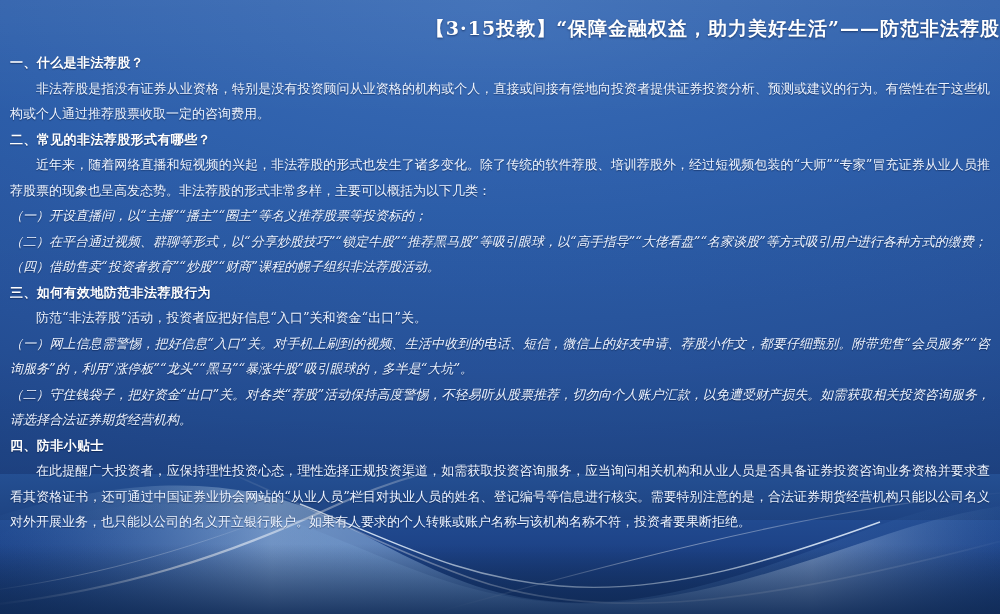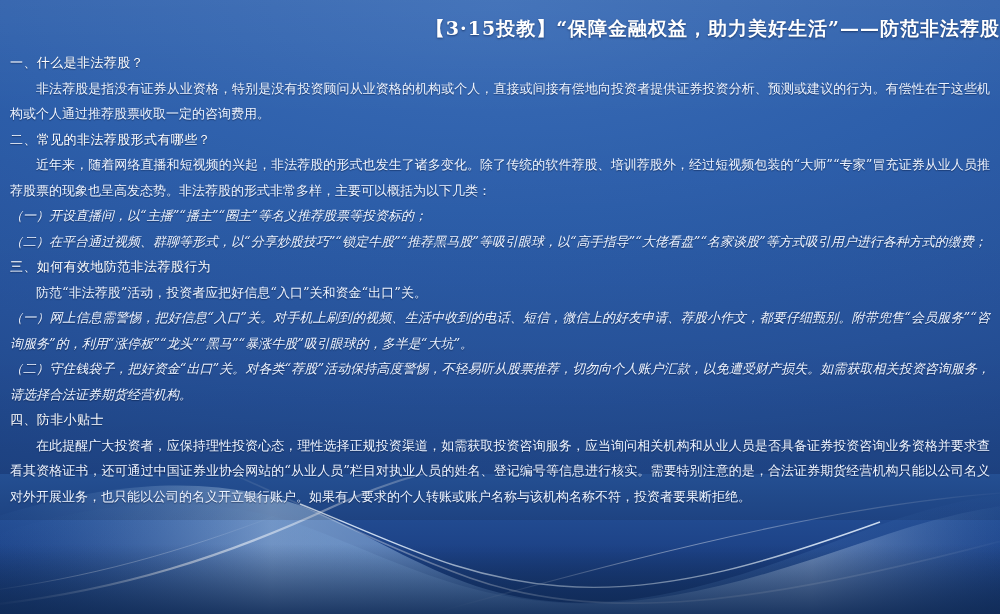--- a/index.html
+++ b/index.html
@@ -39,21 +39,21 @@
   
   .content{
     position:absolute;top:50px;left:10px;width:980px;height:460px;
     color:#eef4ff;
     font-size:13px;
     line-height:25.5px;
     text-shadow:0 1px 1px rgba(0,15,50,.5);
     font-family:"DejaVu Serif","Liberation Serif",serif;
   }
   .h-sec{
-    display:block;font-weight:normal;color:#ffffff;letter-spacing:.4px;
+    display:block;font-weight:bold;color:#ffffff;letter-spacing:.4px;
   }
   .para{
     display:block;text-indent:2em;text-align:justify;text-justify:inter-ideograph;
   }
   .item{
     display:block;text-align:justify;text-justify:inter-ideograph;font-style:italic;
   }
   .blk{display:block;}
 </style>
 </head>
@@ -108,20 +108,21 @@
 
   <div class="content">
 
     <span class="h-sec blk">一、什么是非法荐股？</span>
     <span class="para">非法荐股是指没有证券从业资格，特别是没有投资顾问从业资格的机构或个人，直接或间接有偿地向投资者提供证券投资分析、预测或建议的行为。有偿性在于这些机构或个人通过推荐股票收取一定的咨询费用。</span>
 
     <span class="h-sec blk">二、常见的非法荐股形式有哪些？</span>
     <span class="para">近年来，随着网络直播和短视频的兴起，非法荐股的形式也发生了诸多变化。除了传统的软件荐股、培训荐股外，经过短视频包装的“大师”“专家”冒充证券从业人员推荐股票的现象也呈高发态势。非法荐股的形式非常多样，主要可以概括为以下几类：</span>
     <span class="item">（一）开设直播间，以“主播”“播主”“圈主”等名义推荐股票等投资标的；</span>
     <span class="item">（二）在平台通过视频、群聊等形式，以“分享炒股技巧”“锁定牛股”“推荐黑马股”等吸引眼球，以“高手指导”“大佬看盘”“名家谈股”等方式吸引用户进行各种方式的缴费；</span>
+    <span class="item">（四）借助售卖“投资者教育”“炒股”“财商”课程的幌子组织非法荐股活动。</span>
 
     <span class="h-sec blk">三、如何有效地防范非法荐股行为</span>
     <span class="para">防范“非法荐股”活动，投资者应把好信息“入口”关和资金“出口”关。</span>
     <span class="item">（一）网上信息需警惕，把好信息“入口”关。对手机上刷到的视频、生活中收到的电话、短信，微信上的好友申请、荐股小作文，都要仔细甄别。附带兜售“会员服务”“咨询服务”的，利用“涨停板”“龙头”“黑马”“暴涨牛股”吸引眼球的，多半是“大坑”。</span>
     <span class="item">（二）守住钱袋子，把好资金“出口”关。对各类“荐股”活动保持高度警惕，不轻易听从股票推荐，切勿向个人账户汇款，以免遭受财产损失。如需获取相关投资咨询服务，请选择合法证券期货经营机构。</span>
 
     <span class="h-sec blk">四、防非小贴士</span>
     <span class="para">在此提醒广大投资者，应保持理性投资心态，理性选择正规投资渠道，如需获取投资咨询服务，应当询问相关机构和从业人员是否具备证券投资咨询业务资格并要求查看其资格证书，还可通过中国证券业协会网站的“从业人员”栏目对执业人员的姓名、登记编号等信息进行核实。需要特别注意的是，合法证券期货经营机构只能以公司名义对外开展业务，也只能以公司的名义开立银行账户。如果有人要求的个人转账或账户名称与该机构名称不符，投资者要果断拒绝。</span>
 
   </div>

